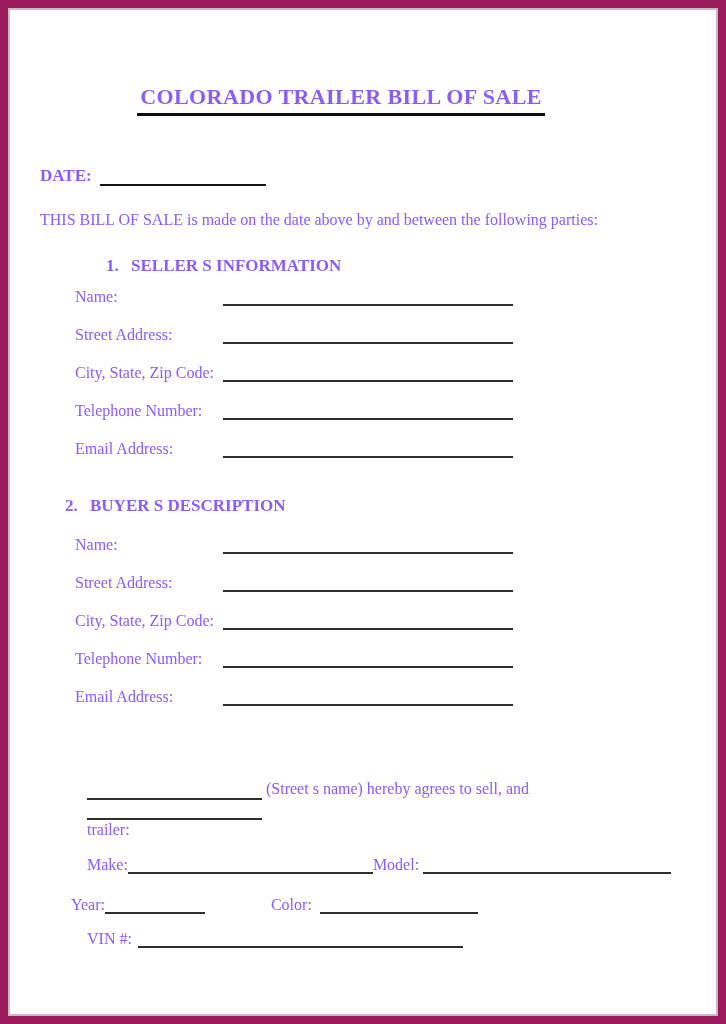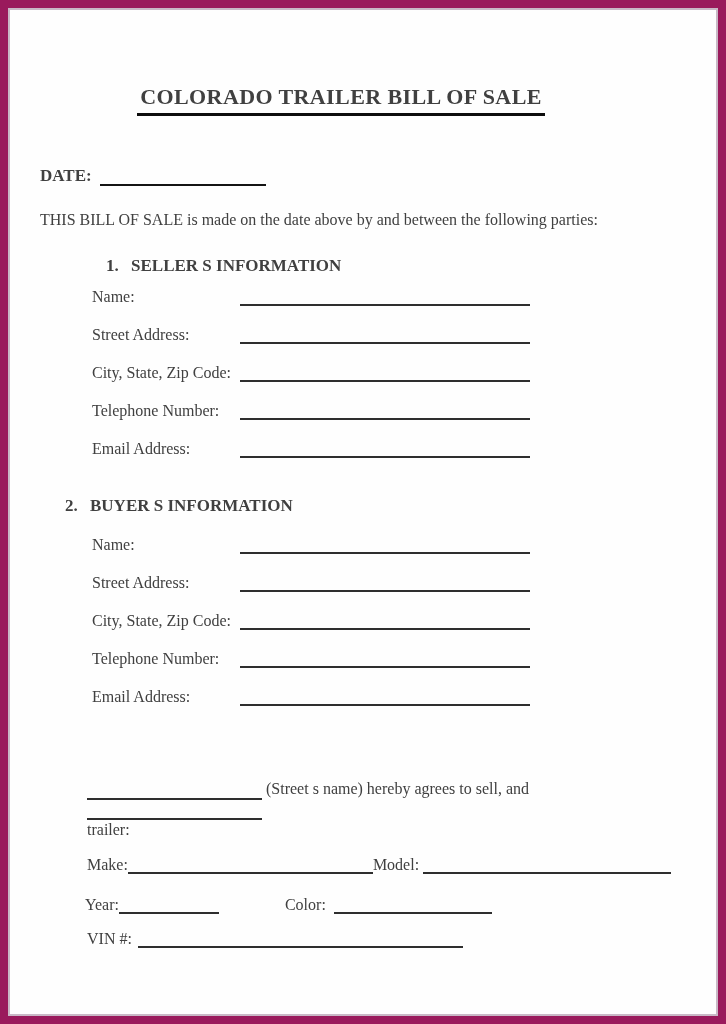--- a/index.html
+++ b/index.html
@@ -55,53 +55,53 @@
   .intro { top: 201px; left: 30px; right: 26px; font-size: 16px; }
 
   
   .sec-head { left: 55px; font-weight: bold; font-size: 17px; white-space: nowrap; }
   .sec-head .num { display: inline-block; width: 25px; }
   .sec1 { top: 246px; margin-left: 41px; }
   .sec2 { top: 486px; }
   .sec3 { top: 734px; }
 
   
-  .frow { left: 82px; height: 20px; white-space: nowrap; }
+  .frow { left: 65px; height: 20px; white-space: nowrap; }
   .flabel { display: inline-block; min-width: 148px; }
   .uline {
     display: inline-block;
     border-bottom: 2px solid #2e2e2e;
     height: 17px;
     vertical-align: bottom;
   }
   .fline { width: 290px; }
   .r1a { top: 277px; } .r1b { top: 315px; } .r1c { top: 353px; } .r1d { top: 391px; } .r1e { top: 429px; }
   .r2a { top: 525px; } .r2b { top: 563px; } .r2c { top: 601px; } .r2d { top: 639px; } .r2e { top: 677px; }
 
   
   .desc { left: 77px; top: 769px; width: 632px; line-height: 20.5px; }
   .name-line { width: 175px; height: 15px; }
 
   .make-row { top: 845px; left: 77px; white-space: nowrap; }
   .make-line { width: 245px; }
   .model-line { width: 248px; }
 
-  .year-row { top: 885px; left: 75px; white-space: nowrap; }
+  .year-row { top: 885px; left: 61px; white-space: nowrap; }
   .year-line { width: 100px; }
   .color-label { margin-left: 66px; }
   .color-line { width: 158px; margin-left: 4px; }
 
   .vin-row { top: 919px; left: 77px; white-space: nowrap; }
   .vin-line { width: 325px; margin-left: 6px; }
 </style>
 </head>
 <body>
 
 <div class="frame" style="background: rgb(154, 26, 92);">
-  <div class="sheet" style="border-color: rgb(201, 184, 198); color: #404040;">
+  <div class="sheet" style="border-color: rgb(201, 184, 198); color: #8b5cf6;">
 
     <div class="abs title-wrap">
       <span class="title">COLORADO TRAILER BILL OF SALE</span>
     </div>
 
     <div class="abs date-row">
       <span>DATE:</span><span class="date-line"></span>
     </div>
 
     <div class="abs intro">THIS BILL OF SALE is made on the date above by and between the following parties:</div>
@@ -120,21 +120,21 @@
       <span class="flabel">City, State, Zip Code:</span><span class="uline fline" style="border-bottom-color: rgb(46, 46, 46);"></span>
     </div>
     <div class="abs frow r1d">
       <span class="flabel">Telephone Number:</span><span class="uline fline" style="border-bottom-color: rgb(46, 46, 46);"></span>
     </div>
     <div class="abs frow r1e">
       <span class="flabel">Email Address:</span><span class="uline fline" style="border-bottom-color: rgb(46, 46, 46);"></span>
     </div>
 
     <div class="abs sec-head sec2">
-      <span class="num">2.</span><span>BUYER S INFORMATION</span>
+      <span class="num">2.</span><span>BUYER S DESCRIPTION</span>
     </div>
 
     <div class="abs frow r2a">
       <span class="flabel">Name:</span><span class="uline fline" style="border-bottom-color: rgb(46, 46, 46);"></span>
     </div>
     <div class="abs frow r2b">
       <span class="flabel">Street Address:</span><span class="uline fline" style="border-bottom-color: rgb(46, 46, 46);"></span>
     </div>
     <div class="abs frow r2c">
       <span class="flabel">City, State, Zip Code:</span><span class="uline fline" style="border-bottom-color: rgb(46, 46, 46);"></span>

